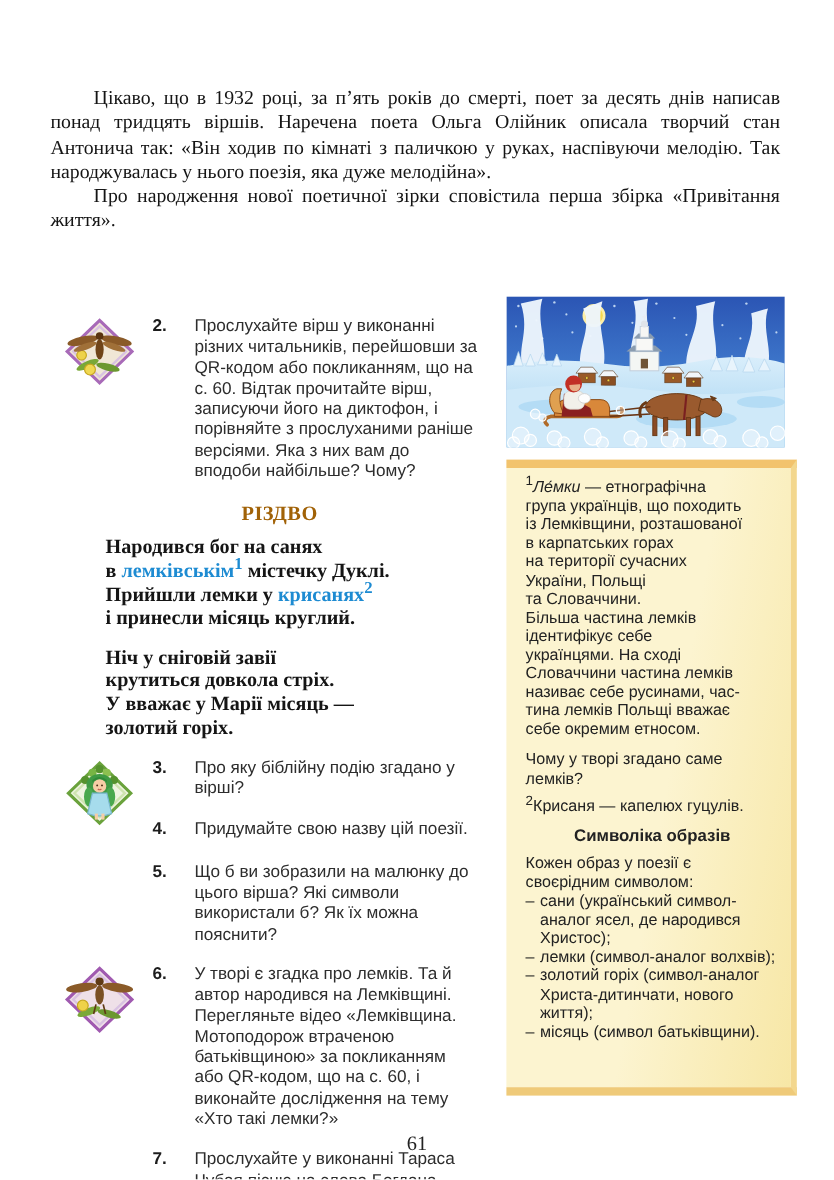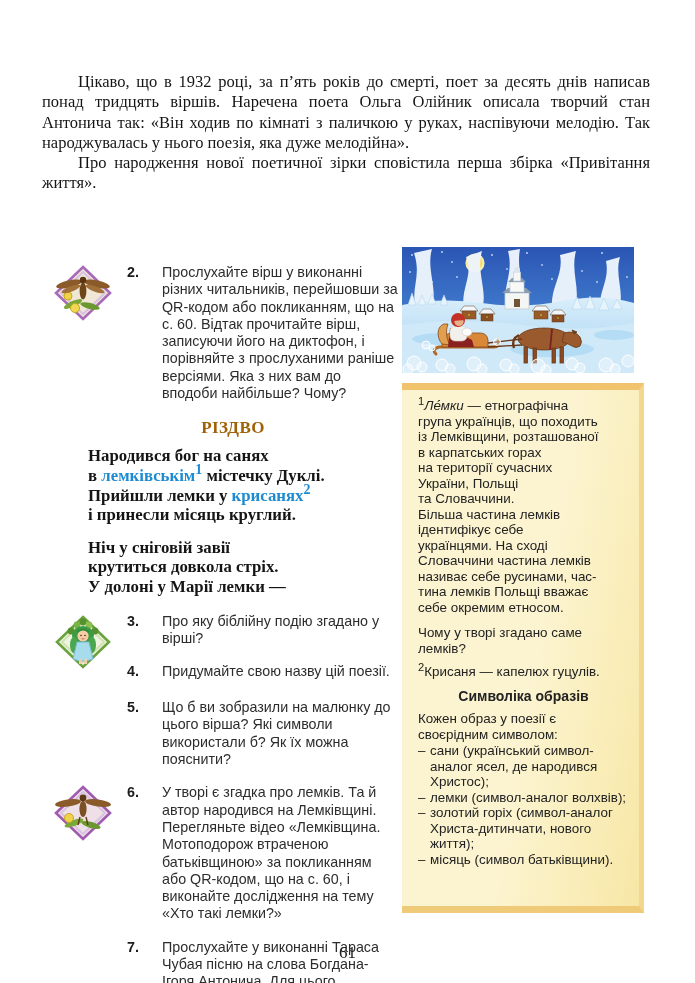--- a/index.html
+++ b/index.html
@@ -24,21 +24,21 @@
   .poem{margin:10px 0 12px 46px;width:290px;}
   .poem-title{text-align:center;color:#a16207;font-weight:bold;font-size:17px;
               letter-spacing:.4px;margin-bottom:8px;}
   .stanza{margin-bottom:13px;}
   .poem-line{font-weight:bold;font-size:16.8px;line-height:19.6px;white-space:nowrap;}
   .plink{color:#1d8bd2;}
   .poem-line sup,{font-size:10px;}
   sup{line-height:0;}
 
   
-  .right-col{position:absolute;left:402px;top:247px;width:242px;}
+  .right-col{position:absolute;left:422px;top:247px;width:242px;}
   .painting{width:232px;height:126px;display:block;}
   .sidebar{box-sizing:border-box;margin-top:10px;width:242px;min-height:530px;
            background:linear-gradient(100deg,#fcf4d0 55%,#f7e7a6);
            border-top:7px solid #f2c36d;border-bottom:7px solid #efca79;border-right:5px solid #f3d78e;
            padding:8px 10px 6px 16px;
            font-family:"Liberation Sans",sans-serif;font-size:13.4px;line-height:15.5px;color:#222;}
   .sb-fn{margin:0 0 10px;white-space:pre-line;}
   .sb-fn .term{font-style:italic;}
   .sb-q{margin:0 0 8px;}
   .sb-fn2{margin:0 0 9px;}
@@ -89,21 +89,22 @@
       <div class="poem-title">РІЗДВО</div>
       <div class="stanza">
         <div class="poem-line">Народився бог на санях</div>
         <div class="poem-line"><span>в </span><span class="plink"><span>лемківськім</span><sup>1</sup></span><span> містечку Дуклі.</span></div>
         <div class="poem-line"><span>Прийшли лемки у </span><span class="plink"><span>крисанях</span><sup>2</sup></span></div>
         <div class="poem-line">і принесли місяць круглий.</div>
       </div>
       <div class="stanza">
         <div class="poem-line">Ніч у сніговій завії</div>
         <div class="poem-line">крутиться довкола стріх.</div>
-        <div class="poem-line">У долоні у Марії лемки —</div>
+        <div class="poem-line">У вважає у Марії місяць —</div>
+        <div class="poem-line">золотий горіх.</div>
       </div>
     </div>
 
     <div class="task">
       <span class="task-icon">
         <svg width="58" height="56" viewBox="0 0 58 56">
           <polygon points="29,3 55,28 29,53 3,28" fill="#eef4e0" stroke="#6aa23c" stroke-width="2.6"></polygon>
           <polygon points="29,8 50,28 29,48 8,28" fill="none" stroke="#cfe4b0" stroke-width="2"></polygon>
           <circle cx="17" cy="17" r="3.4" fill="#55922e"></circle>
             <circle cx="23" cy="11" r="3.4" fill="#77b544"></circle>

